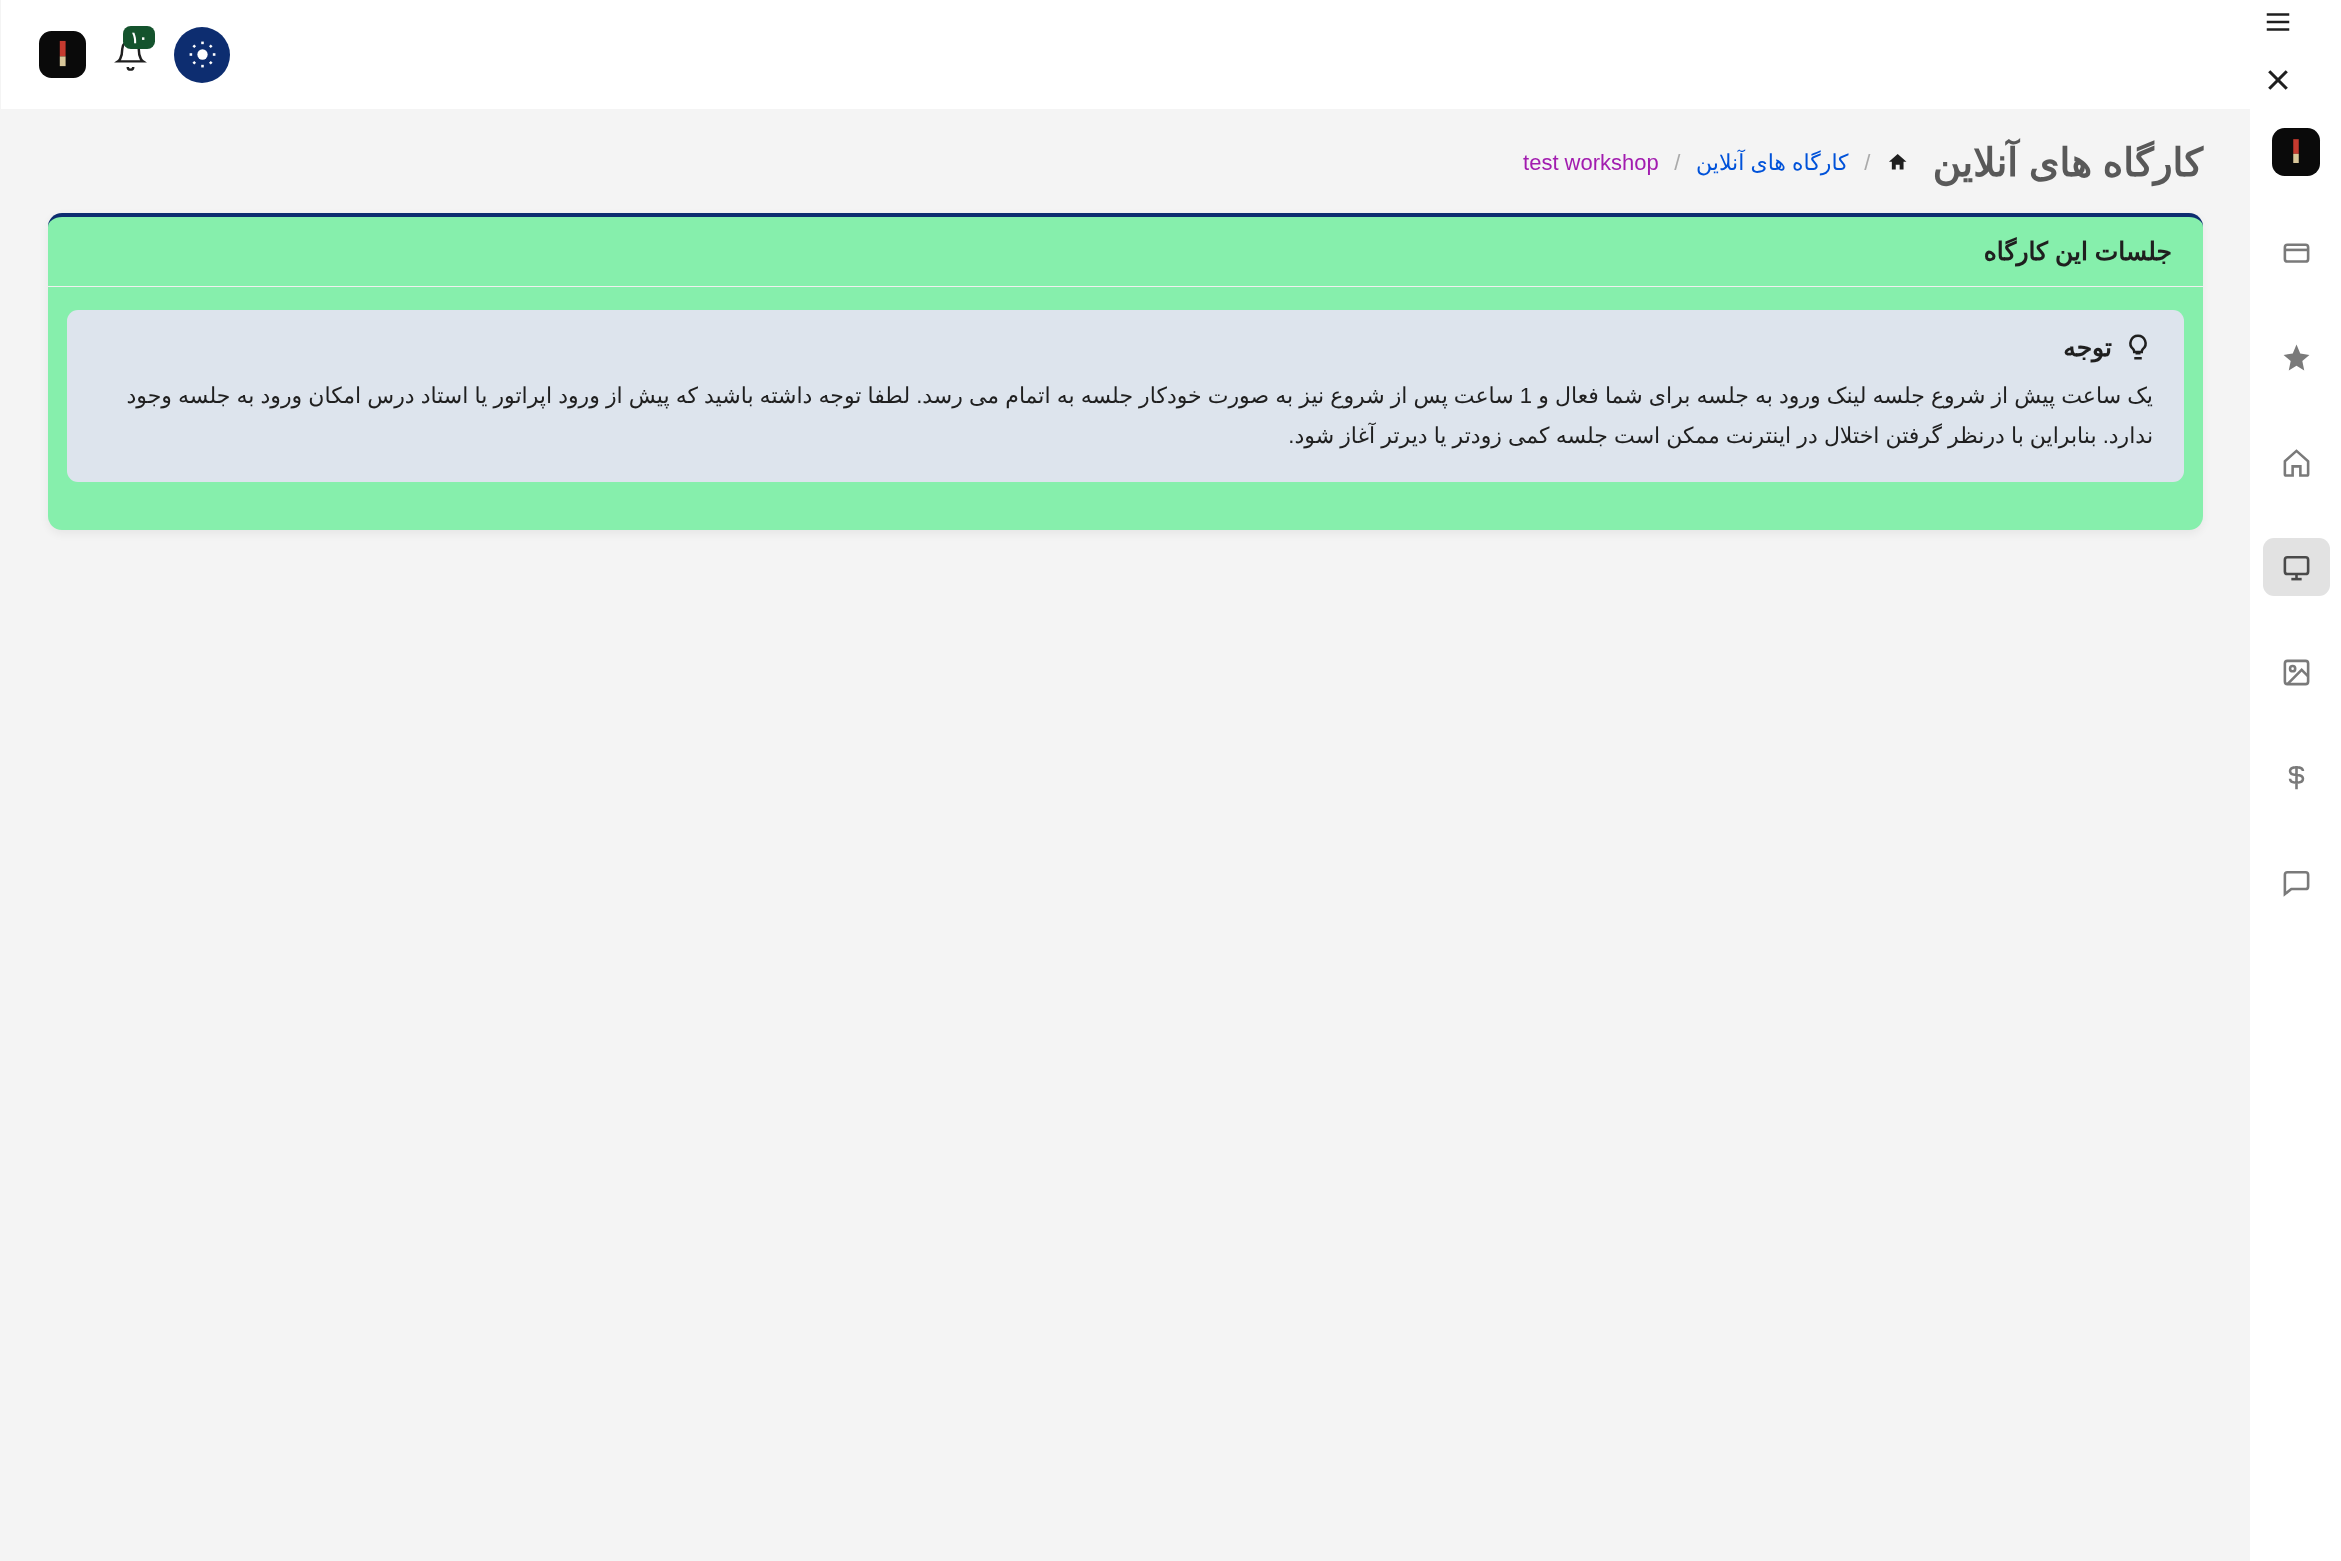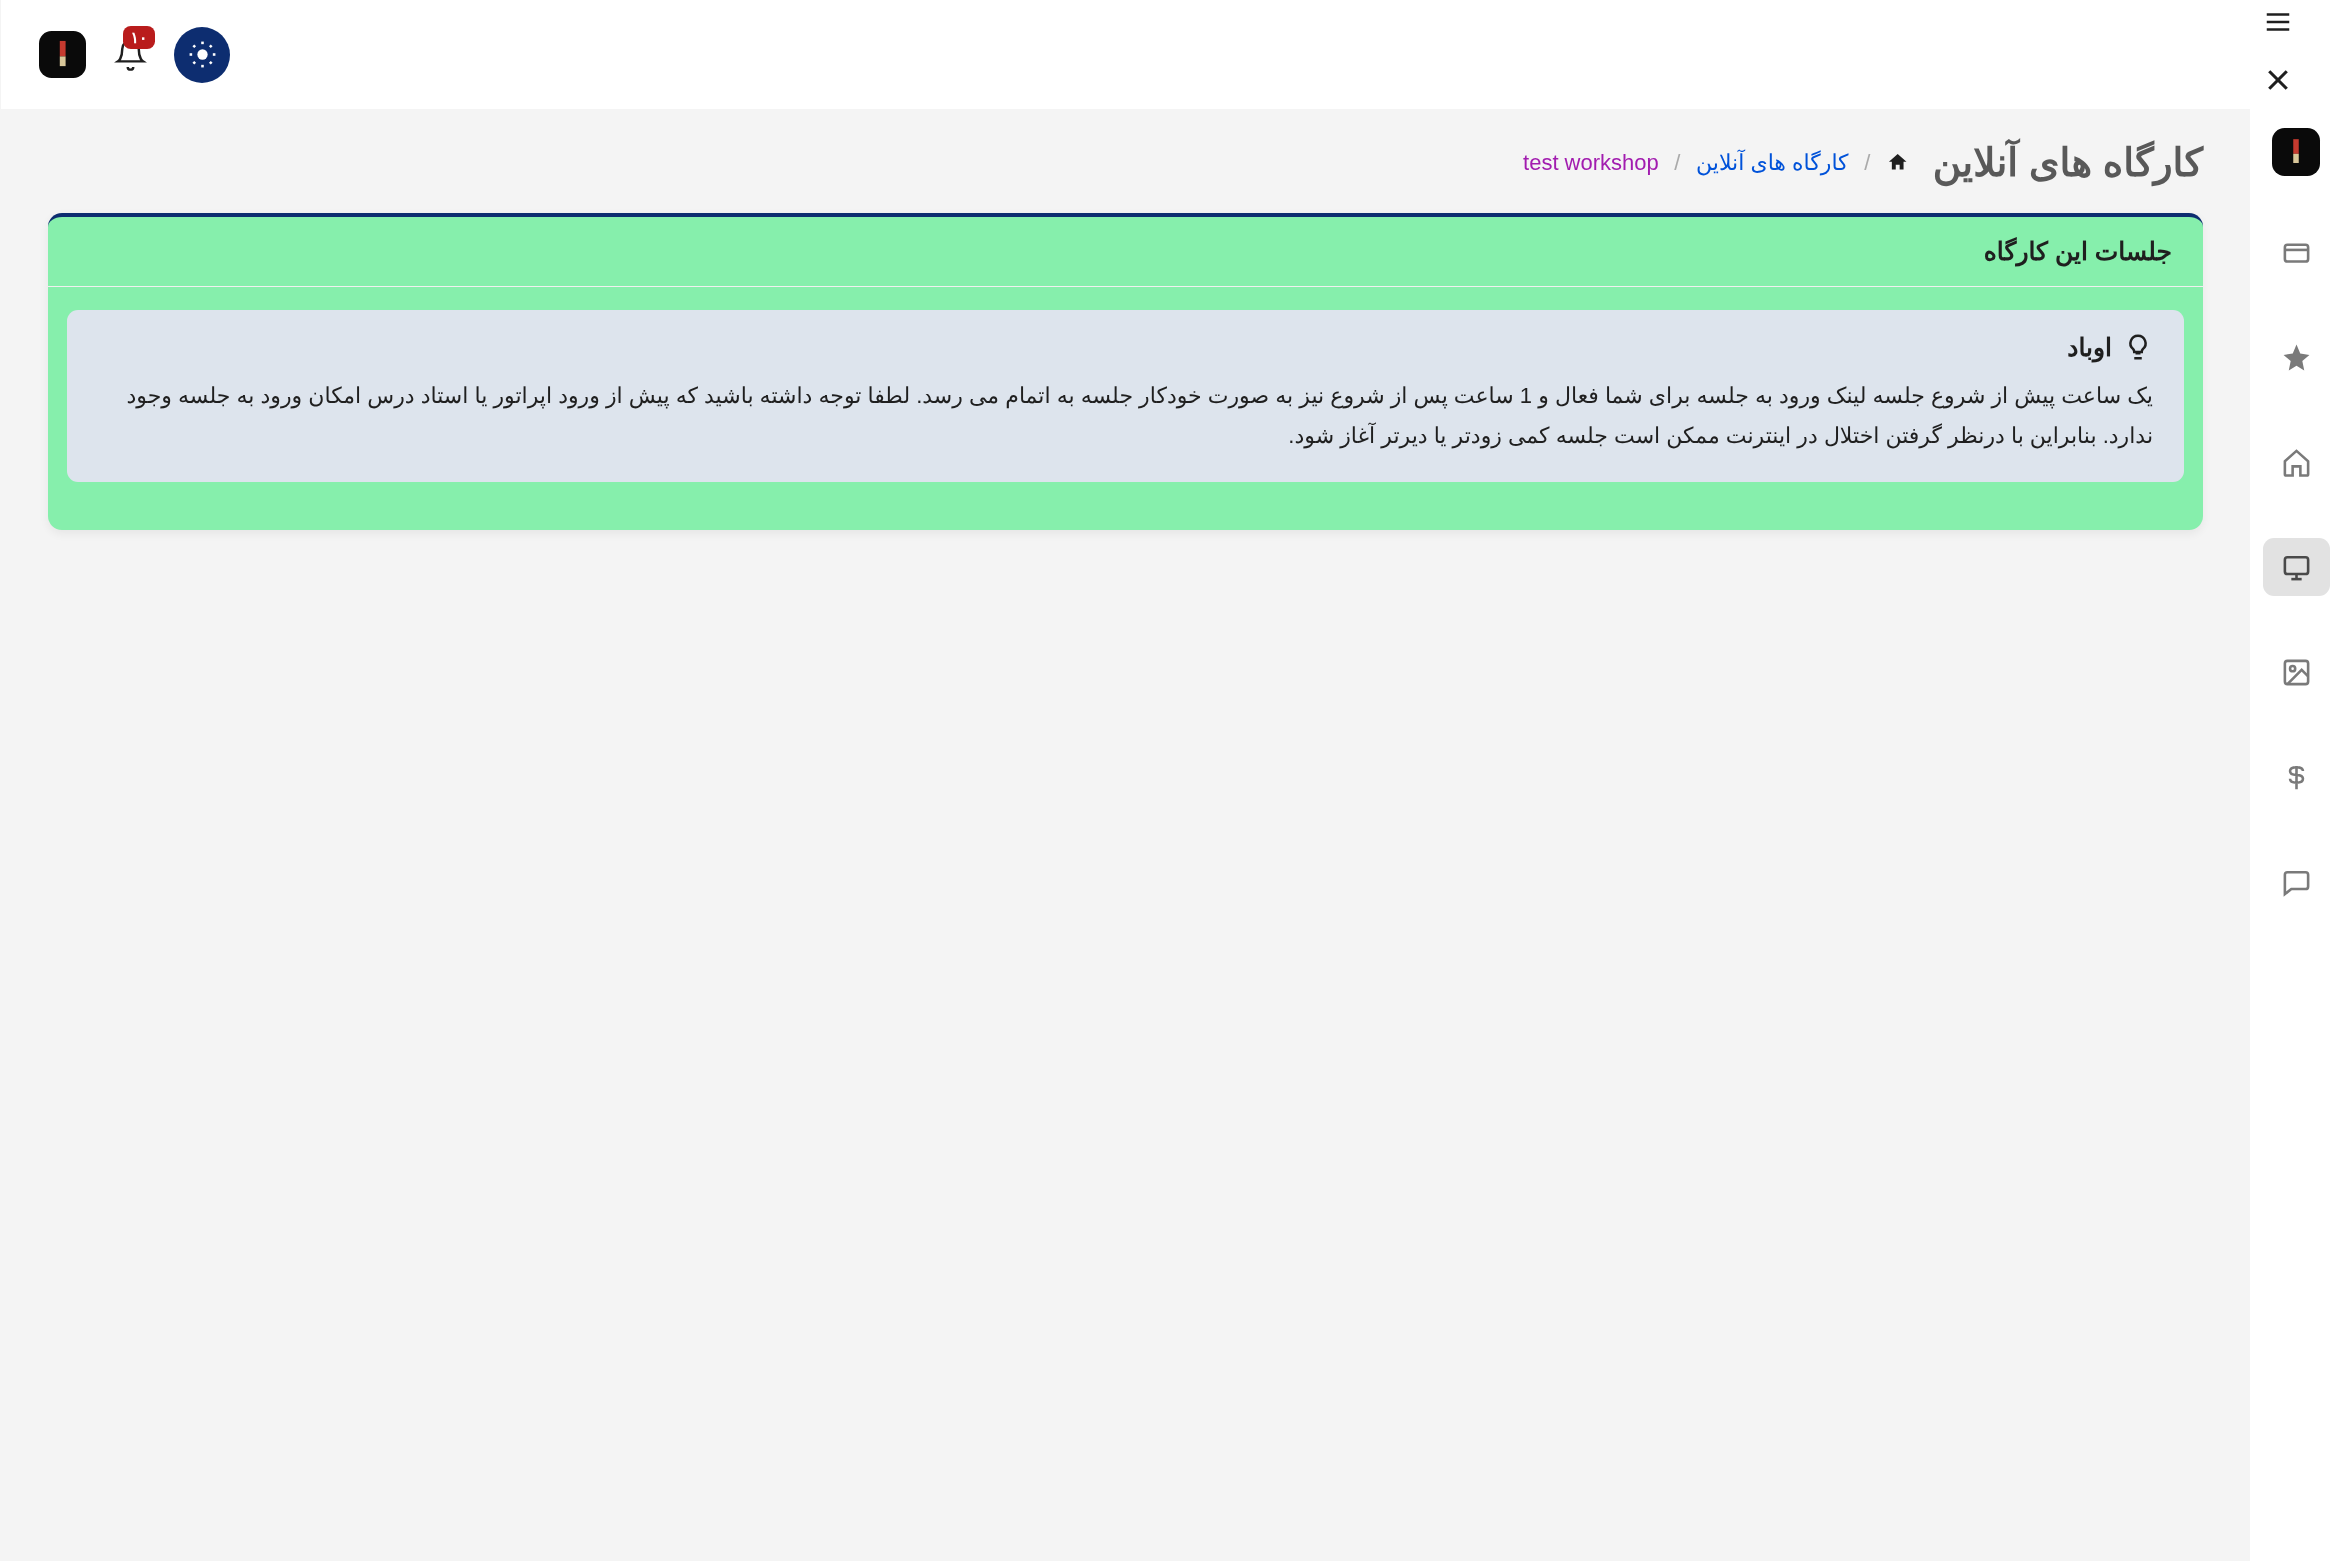--- a/index.html
+++ b/index.html
@@ -65,21 +65,21 @@
   display: flex;
   align-items: center;
   justify-content: center;
   cursor: pointer;
 }
 .notif-wrap svg { width: 33px; height: 33px; color: #1f1f1f; }
 .badge {
   position: absolute;
   top: -6.2px;
   right: -3.1px;
-  background: #b91c1c;
+  background: #14532d;
   color: #fff;
   border-radius: 7.8px;
   padding: 1.6px 7.8px;
   font-size: 15.6px;
   font-weight: 600;
   min-width: 26.5px;
   text-align: center;
   line-height: 19px;
 }
 .avatar {
@@ -374,21 +374,21 @@
     </div>
     <div class="card-body">
 
       <div class="alert">
         <div class="alert-head">
           <span class="alert-icon">
             <svg viewBox="0 0 24 24" fill="none" stroke="currentColor" stroke-width="2">
                 <path d="M9 21h6M10 17h4M12 3a6 6 0 0 0-4 10.5c.8.9 1 1.5 1 2.5h6c0-1 .2-1.6 1-2.5A6 6 0 0 0 12 3z"></path>
               </svg>
           </span>
-          <span class="alert-title">اوباد</span>
+          <span class="alert-title">توجه</span>
         </div>
         <div class="alert-text">یک ساعت پیش از شروع جلسه لینک ورود به جلسه برای شما فعال و 1 ساعت پس از شروع نیز به صورت خودکار جلسه به اتمام می رسد. لطفا توجه داشته باشید که پیش از ورود اپراتور یا استاد درس امکان ورود به جلسه وجود ندارد. بنابراین با درنظر گرفتن اختلال در اینترنت ممکن است جلسه کمی زودتر یا دیرتر آغاز شود.</div>
       </div>
 
 
     </div>
   </div>
 </div>
 
 

